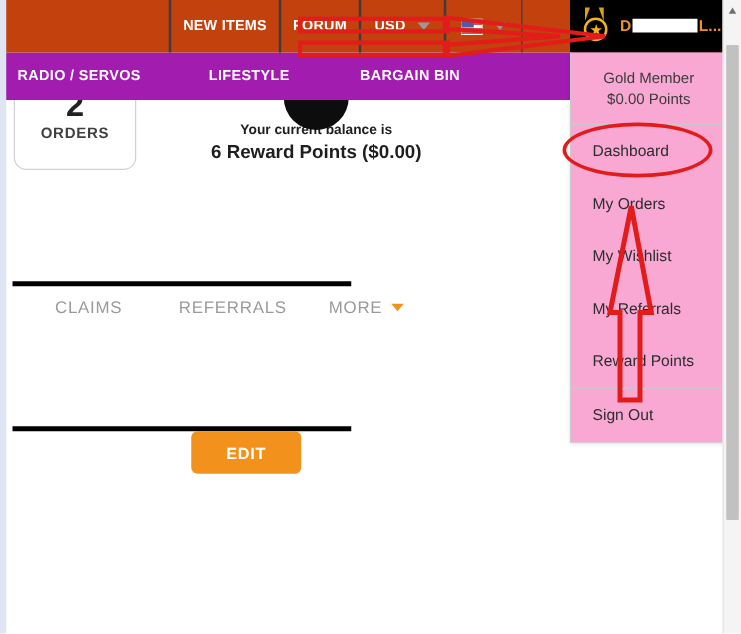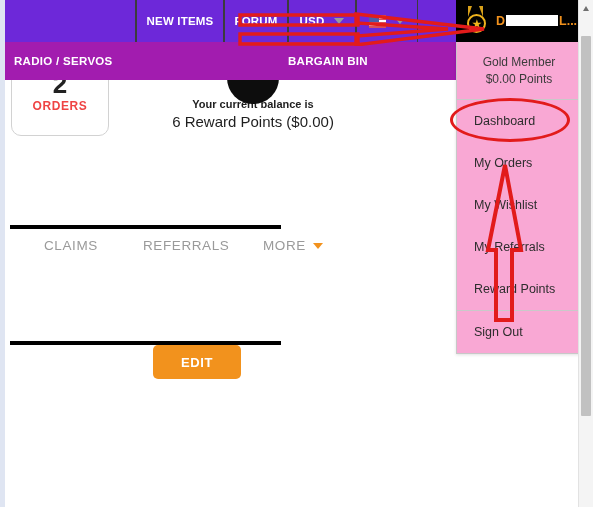--- a/index.html
+++ b/index.html
@@ -31,21 +31,21 @@
     width: 5px; height: 507px;
     background: #dfe5f2;
     z-index: 60;
   }
 
   
   .topnav {
     position: absolute;
     left: 0; top: 0;
     width: 588px; height: 42px;
-    background: #6d28d9;
+    background: #c2410c;
     z-index: 20;
   }
   .topnav-inner {
     position: absolute;
     left: 0; top: 0;
     height: 42px;
     display: flex;
     align-items: stretch;
   }
   .tn-cell {
@@ -214,21 +214,21 @@
   .orders-num {
     margin-top: 0px;
     font-size: 26px;
     font-weight: bold;
     color: #222222;
     line-height: 30px;
   }
   .orders-label {
     font-size: 12px;
     font-weight: bold;
-    color: #ef4444;
+    color: #404040;
     letter-spacing: 0.6px;
   }
 
   
   .balance-block {
     position: absolute;
     left: 113px; top: 22px;
     width: 270px;
     text-align: center;
   }
@@ -266,21 +266,21 @@
   }
   .balance-text {
     margin-top: 4px;
     font-size: 11px;
     font-weight: bold;
     color: #1e1e1e;
   }
   .balance-amount {
     margin-top: 3px;
     font-size: 15px;
-    font-weight: normal;
+    font-weight: bold;
     color: #1e1e1e;
   }
 
   
   .rule {
     position: absolute;
     left: 5px;
     width: 271px;
     height: 4px;
     background: #000000;
@@ -448,20 +448,23 @@
 
     <div class="rule rule-2"></div>
 
     <button class="edit-btn">EDIT</button>
 
   </div>
 
   <div class="catnav">
     <div class="item cat-radio">
       <span>RADIO / SERVOS</span>
+    </div>
+    <div class="item cat-life">
+      <span>LIFESTYLE</span>
     </div>
     <div class="item cat-barg">
       <span>BARGAIN BIN</span>
     </div>
   </div>
 
   <div class="topnav">
     <div class="topnav-inner">
       <div class="tn-cell tn-spacer"></div>
       <div class="tn-cell tn-newitems">

